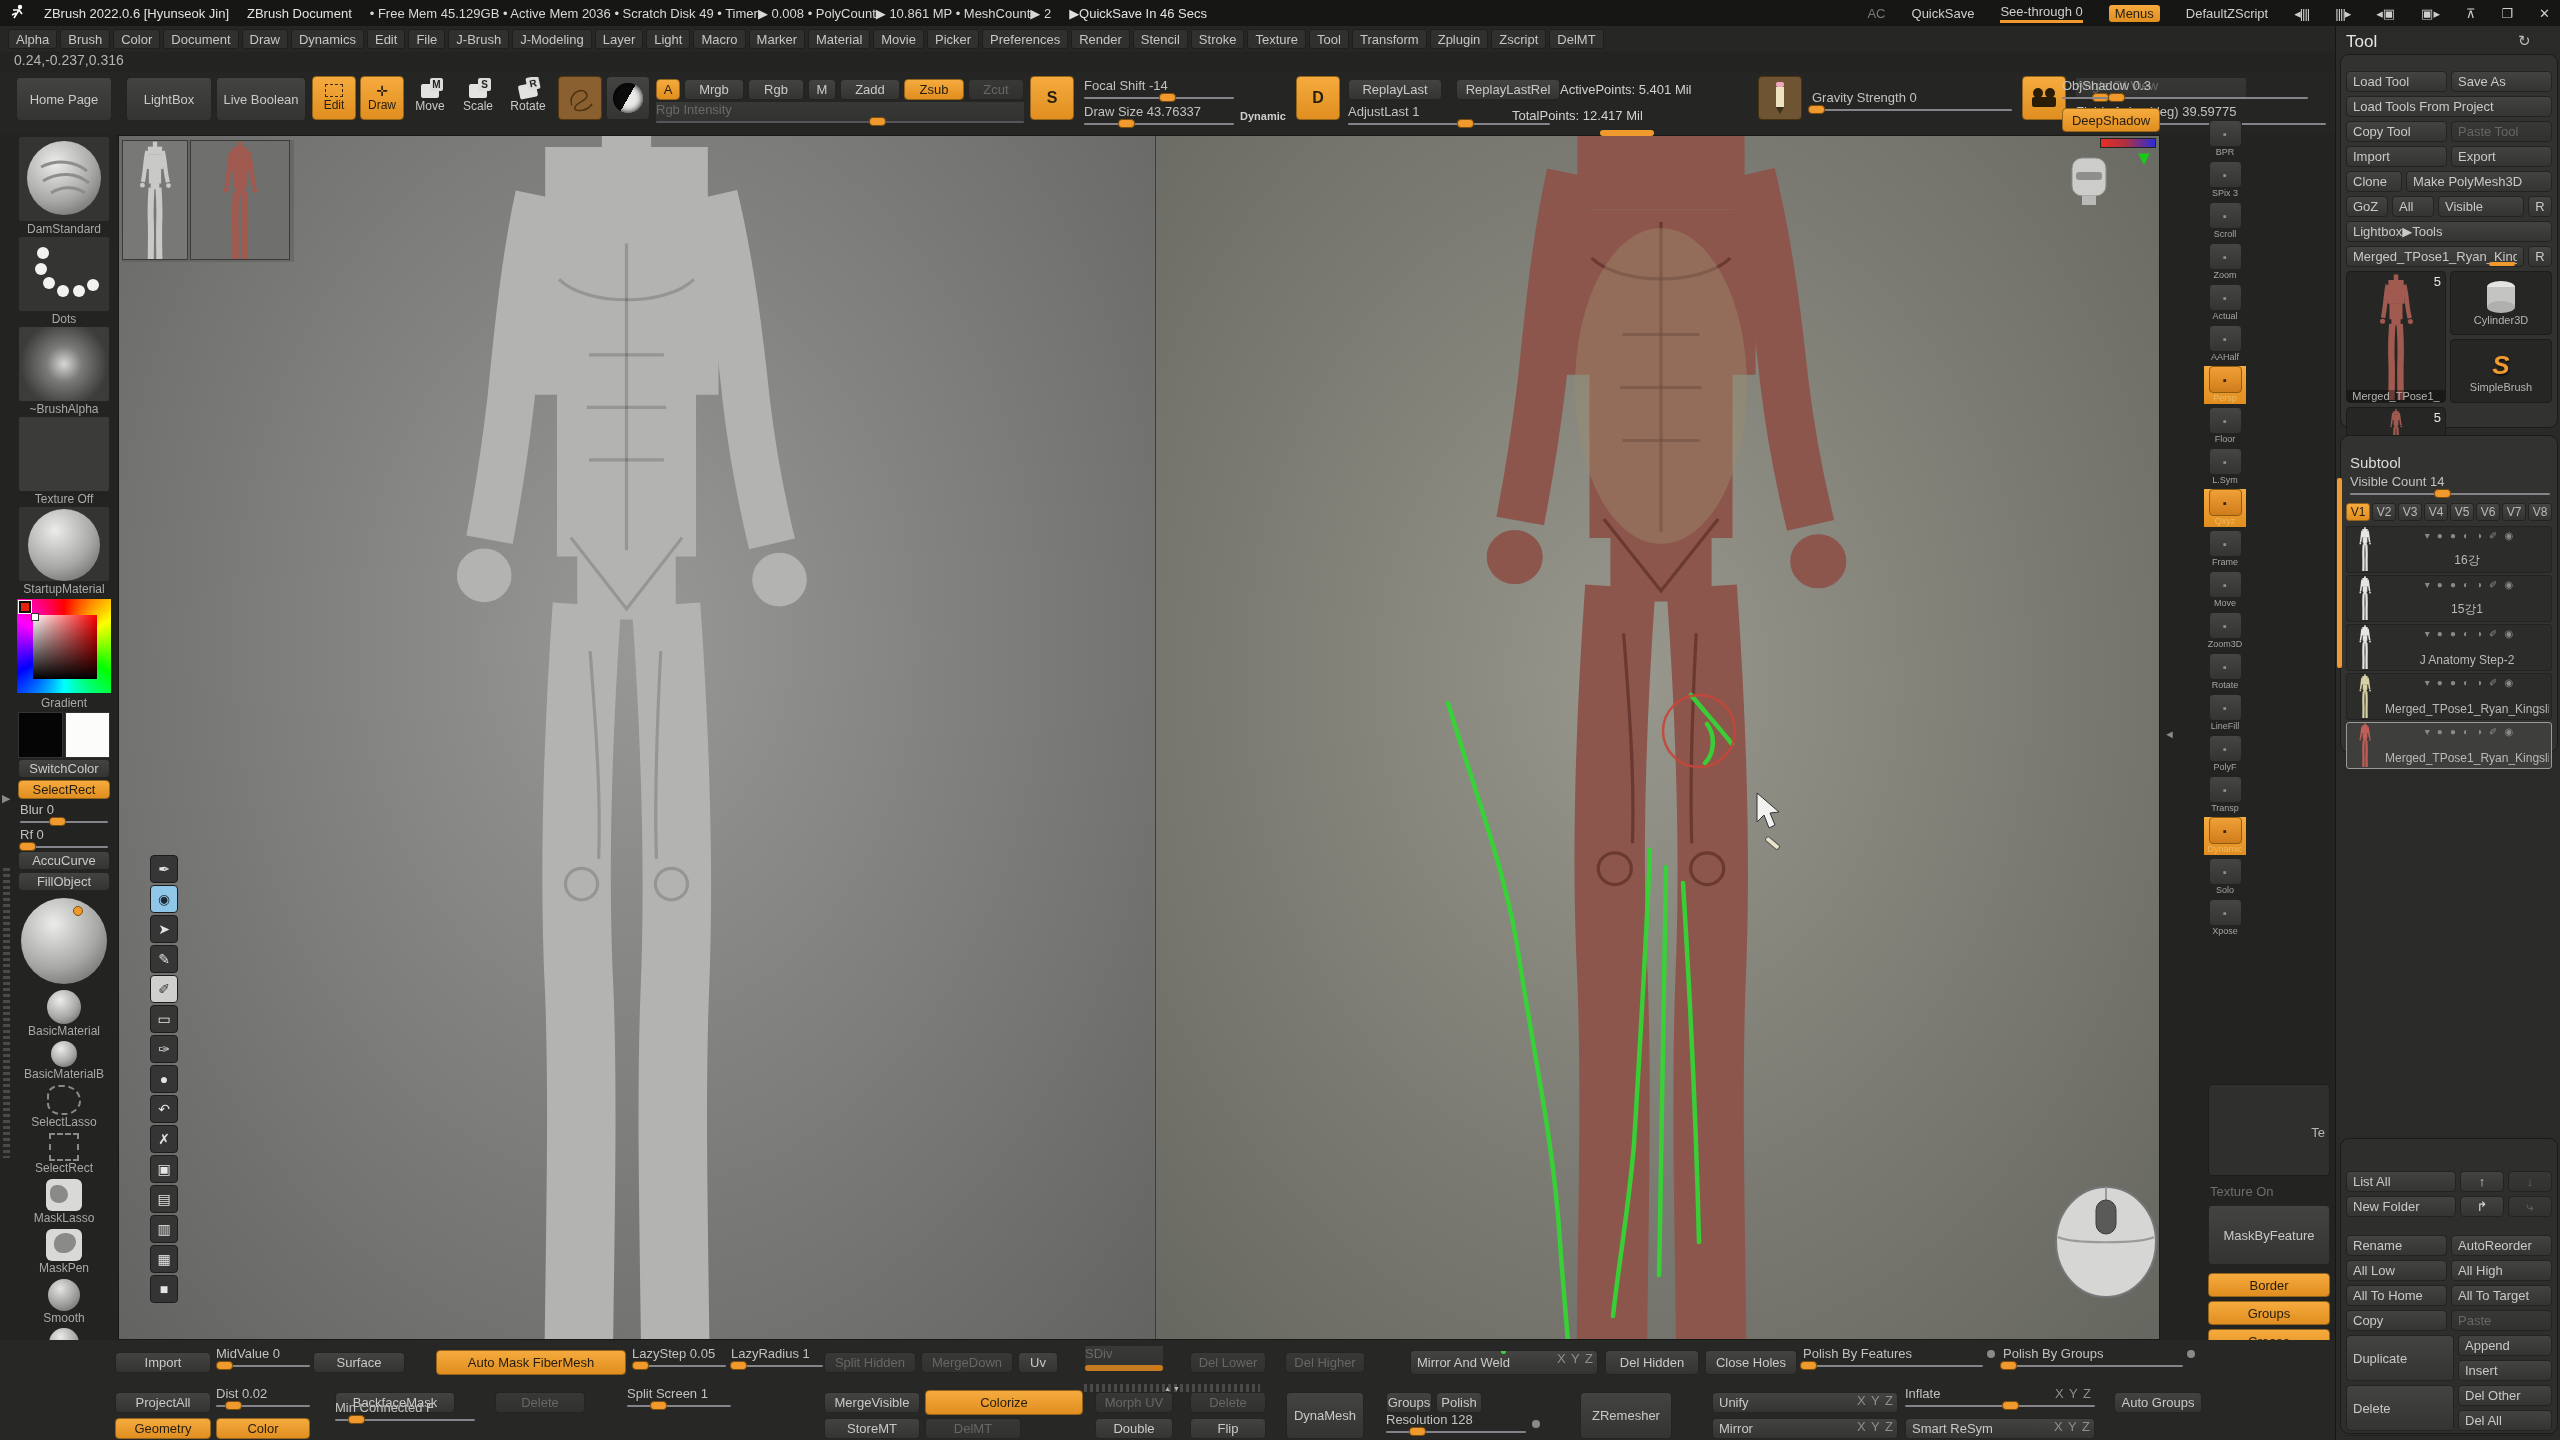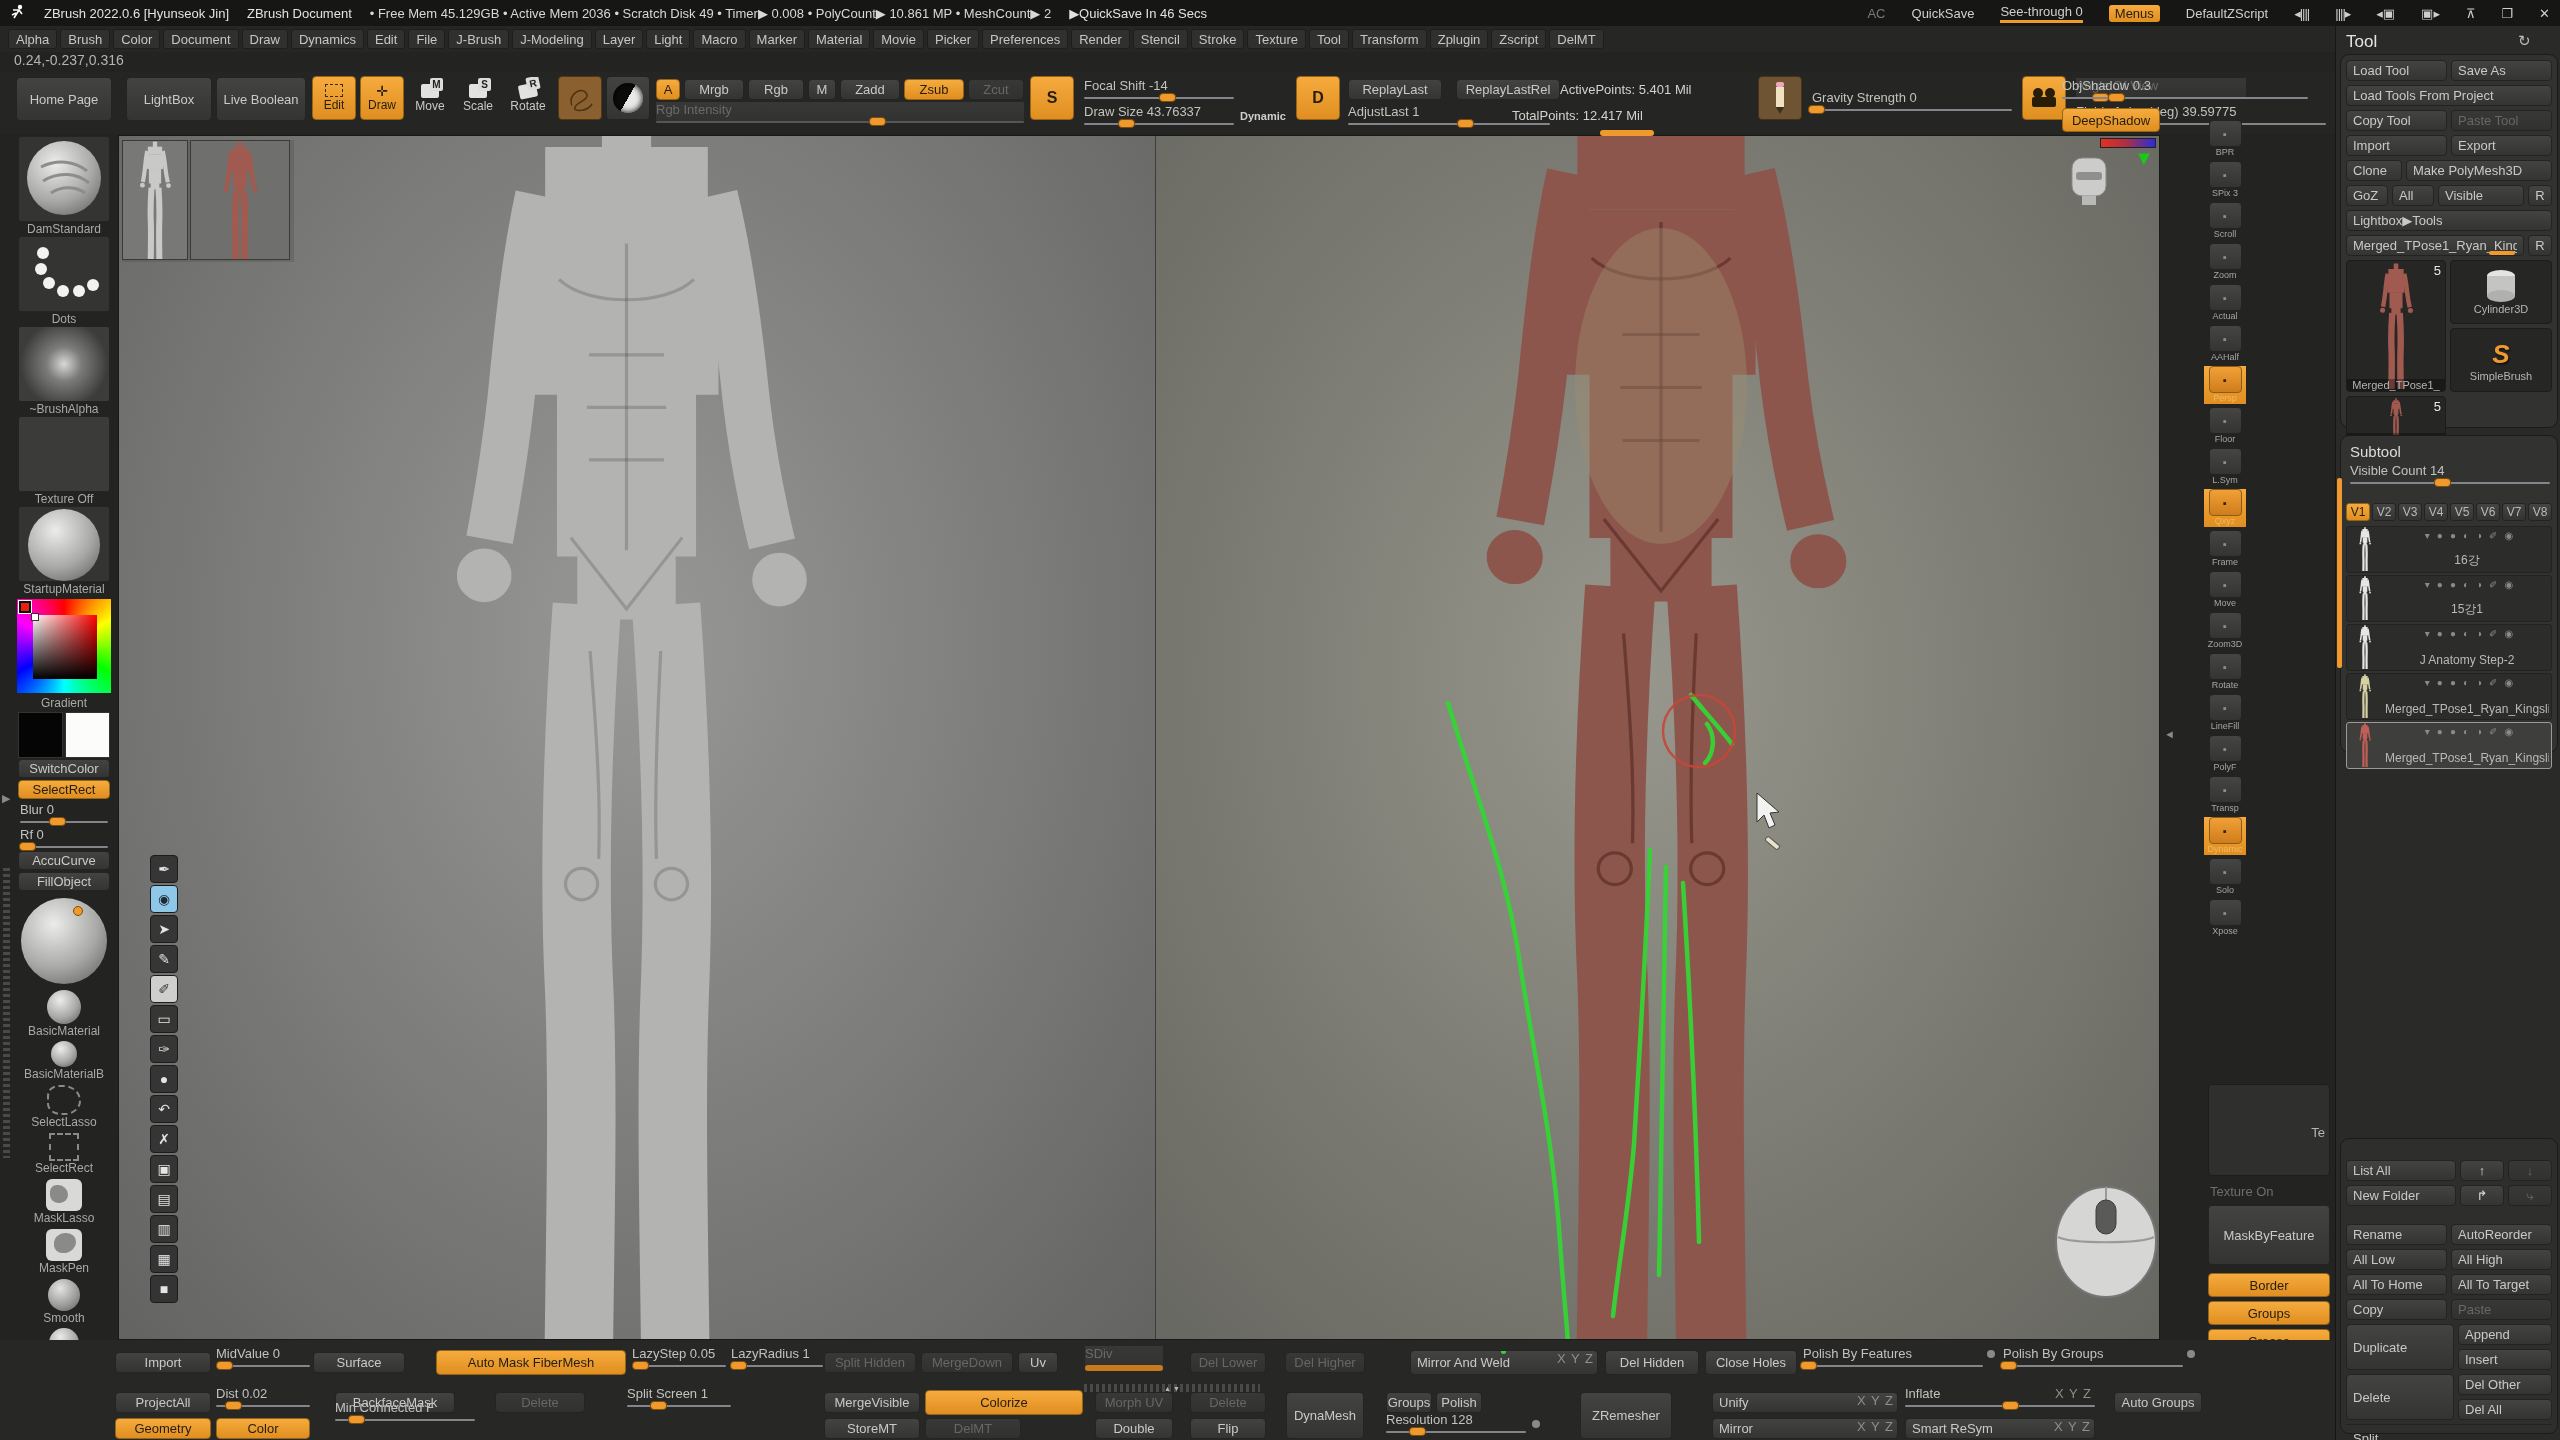--- a/index.html
+++ b/index.html
@@ -57,21 +57,21 @@
 .anbtn.active-light{background:#cfcfcd;color:#333}
 
 #rshelf{left:2204px;top:120px;width:42px;display:flex;flex-direction:column;gap:3px;align-items:center}
 .rsi{display:flex;flex-direction:column;align-items:center;width:42px}
 .rsibox{width:33px;height:27px;background:linear-gradient(#454543,#343432);border:1px solid #232321;border-radius:4px;display:flex;align-items:center;justify-content:center;color:#8e8e8c;font-size:11px}
 .rsi.on .rsibox{background:linear-gradient(#f0a037,#cf7d1c);color:#33230c;border-color:#8d5c12}
 .rsil{font-size:9px;color:#a5a5a3;height:11px;line-height:11px;white-space:nowrap}
 .rsi.on .rsil{color:#f0b863}
 
 #rpanel{left:2335px;top:26px;width:225px;height:1414px;background:#2a2a28;border-left:1px solid #161614}
-.rbox{position:absolute;left:4px;width:218px;background:#323230;border:1px solid #1b1b1a;border-radius:9px;padding:5px 5px}
+.rbox{position:absolute;left:4px;width:218px;background:#323230;border:1px solid #1b1b1a;border-radius:9px;padding:16px 5px}
 .prow{display:flex;gap:4px;margin-bottom:4px}
 .pbtn{flex:1;height:21px;background:linear-gradient(#434341,#343432);border:1px solid #232321;border-radius:4px;display:flex;align-items:center;justify-content:flex-start;padding:0 6px;font-size:13px;color:#c9c9c7;white-space:nowrap;overflow:hidden}
 .pbtn.c{justify-content:center}
 .thumbbox{background:#262624;border:1px solid #1c1c1a;border-radius:4px;position:relative;overflow:hidden;display:flex;align-items:center;justify-content:center}
 .badge{position:absolute;right:4px;top:2px;color:#e8e8e6;font-size:13px}
 .tname{position:absolute;left:0;right:0;bottom:0;font-size:11px;color:#b5b5b3;text-align:center;background:#00000055;white-space:nowrap;overflow:hidden}
 .vtab{flex:1;height:18px;background:linear-gradient(#454543,#343432);border:1px solid #232321;border-radius:3px;display:flex;align-items:center;justify-content:center;font-size:12px;color:#b9b9b7}
 .vtab.on{background:linear-gradient(#f6ab3e,#e08e1f);color:#241d10;border-color:#93641a}
 .strow{display:flex;height:47px;background:#2c2c2a;border:1px solid #222220;border-radius:3px;margin-bottom:2px;position:relative;overflow:hidden}
 .strow.sel{border-color:#9a9a98;background:#3e3e3c}
@@ -719,21 +719,21 @@
           </svg>
         <span class="badge">5</span>
         <span class="tname">Merged_TPose1_</span>
       </div>
       <div style="flex:1"></div>
     </div>
   </div>
 
   <div class="rbox" style="top:409px;height:318px">
     <div style="font-size:15px;color:#dcdcda;margin:2px 0 3px 4px">Subtool</div>
-    <div class="sl" style="position:relative;width:200px;margin:0 4px 19px">
+    <div class="sl" style="position:relative;width:200px;margin:0 4px 8px">
       <div class="lbl">Visible Count 14</div>
         <div class="t">
           <i class="hd" style="left:46%"></i>
         </div>
     </div>
     <div style="display:flex;gap:2px;margin-bottom:5px">
 
     <span class="vtab on">V1</span>
         <span class="vtab">V2</span>
         <span class="vtab">V3</span>

